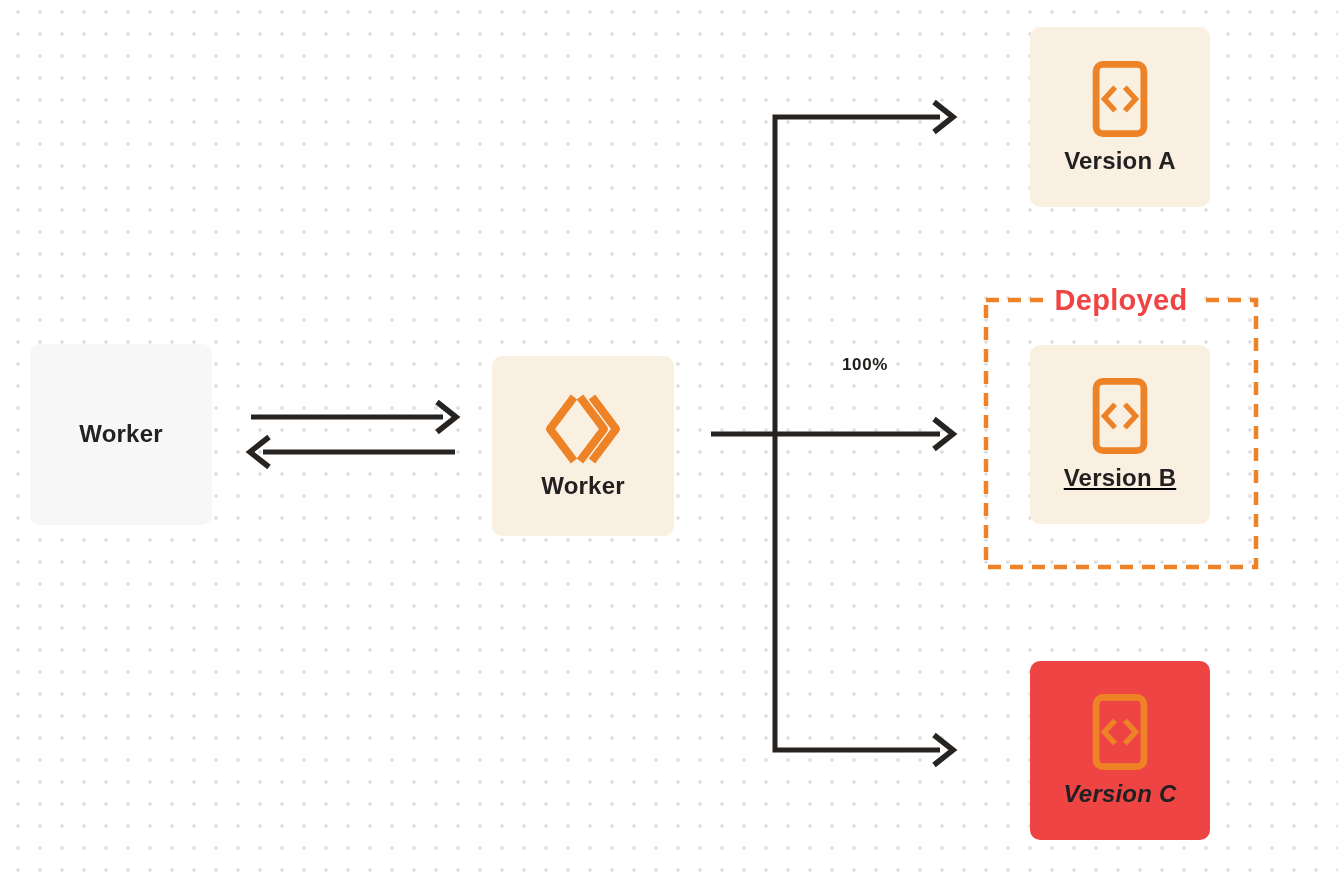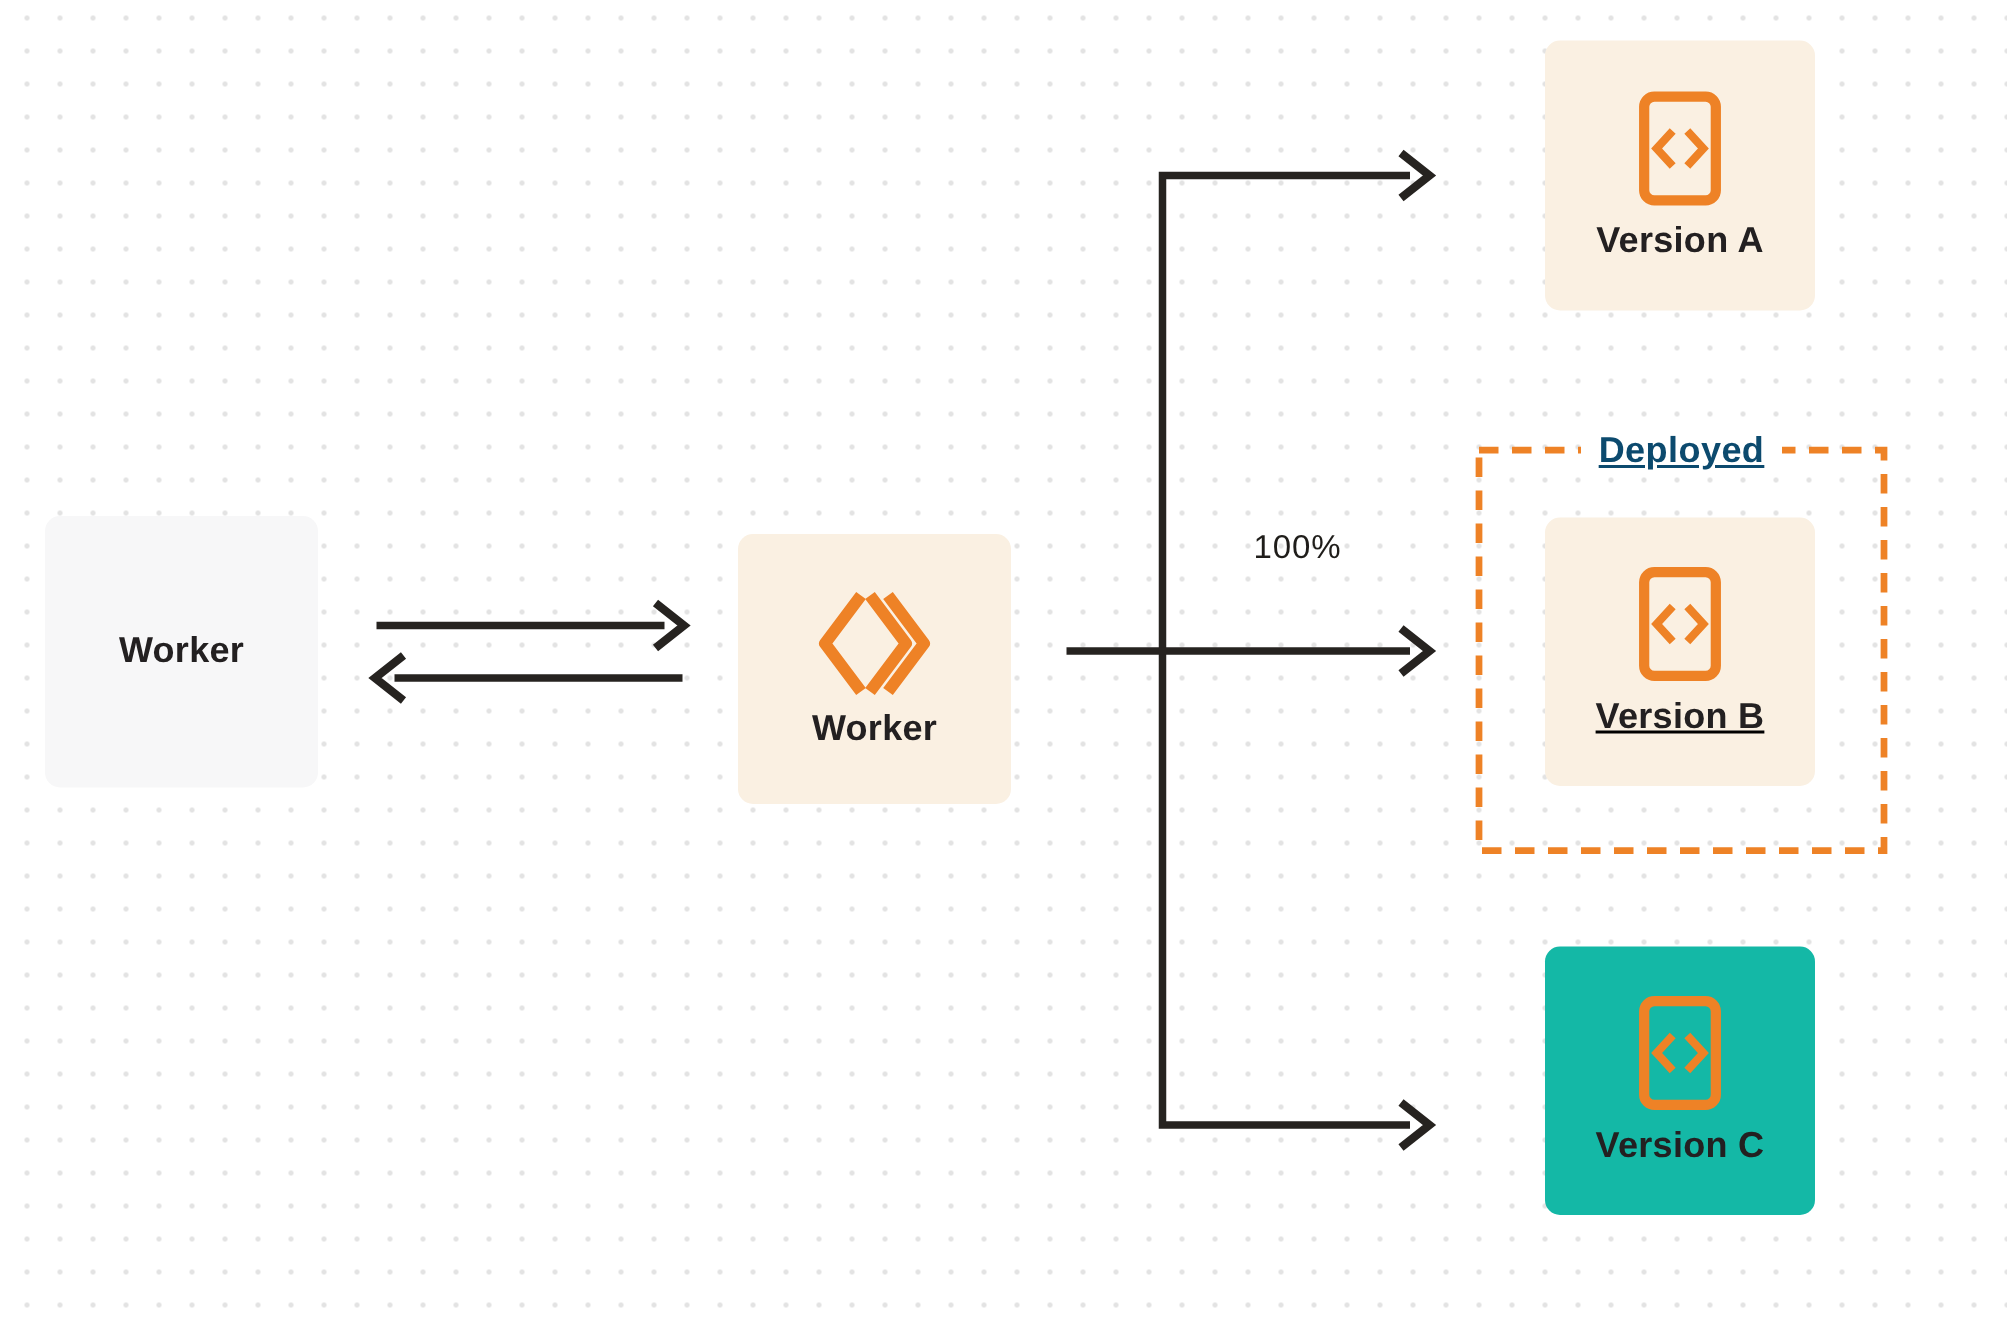--- a/index.html
+++ b/index.html
@@ -24,38 +24,38 @@
     align-items:center;justify-content:center;
   }
   .node .node-label{
     font-weight:700;font-size:24px;color:#232021;letter-spacing:.2px;
     line-height:1.1;white-space:nowrap;
   }
   .node-client{left:30px;top:344px;width:182px;height:181px;background:#f7f7f8;}
   .node-worker{left:492px;top:356px;width:182px;height:180px;background:#faf0e2;}
   .node-version-a{left:1030px;top:27px;width:180px;height:180px;background:#faf0e2;align-items:center;}
   .node-version-b{left:1030px;top:345px;width:180px;height:179px;background:#faf0e2;text-decoration:underline;}
-  .node-version-c{left:1030px;top:631px;width:180px;height:179px;background:#14b8a6;}
+  .node-version-c{left:1030px;top:661px;width:180px;height:179px;background:#ef4444;font-style:italic;}
   .node .icon{display:block;margin-bottom:10px;}
   .node-worker .icon{margin-bottom:8px;}
   .traffic-label{
     position:absolute;left:775px;top:348px;width:180px;
     text-align:center;
-    font-weight:400;font-size:22px;line-height:33px;color:#1f1d1a;
+    font-weight:700;font-size:17px;line-height:33px;color:#1f1d1a;
     letter-spacing:.6px;
   }
   .deployed-label{
     position:absolute;left:986px;top:287px;width:270px;
     text-align:center;line-height:27px;
   }
   .deployed-label span{
     display:inline-block;
     background:#ffffff;
     padding:0 12px;
-    font-weight:700;font-size:24px;color:#0c4a6e;letter-spacing:.3px;text-decoration:underline;
+    font-weight:700;font-size:29px;color:#ef4444;letter-spacing:.3px;
   }
   svg{display:block;}
 </style>
 </head>
 <body>
 
 <div class="stage">
   <div class="dot-grid"></div>
 
   <svg class="layer" width="1338" height="878" viewBox="0 0 1338 878">

